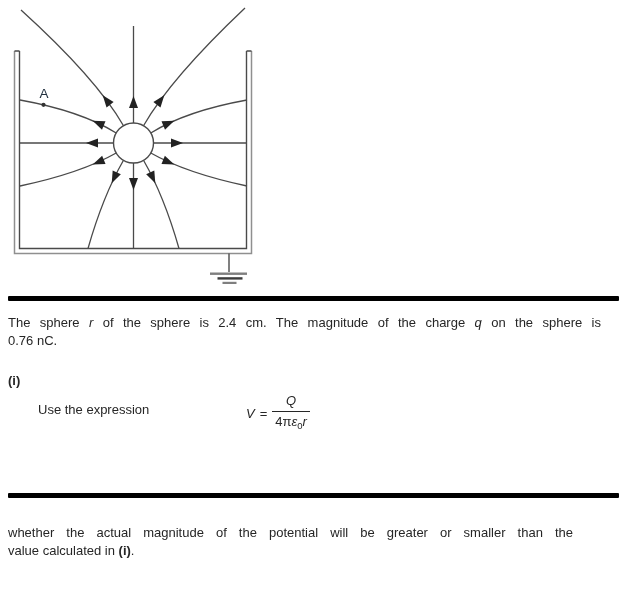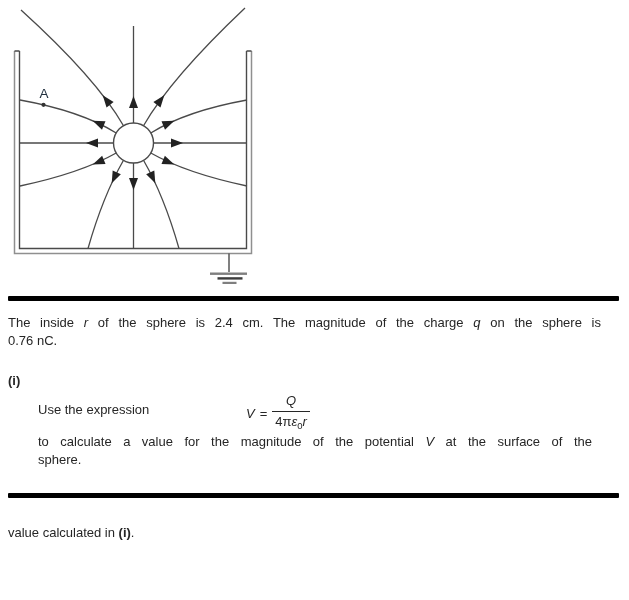--- a/index.html
+++ b/index.html
@@ -76,40 +76,37 @@
       <polygon points="0,0 -12,4.5 -12,-4.5" transform="translate(174.3,164.4) rotate(22)"></polygon>
     </g>
 
     <circle cx="43.5" cy="104.8" r="2.1" fill="#333333"></circle>
     <text x="44" y="98" text-anchor="middle" font-size="13.5" fill="#22303f">A</text>
   </svg>
 
   <div class="abs rule" style="left:8px;top:296px;width:611px;"></div>
 
   <div class="abs" style="left:8px;top:314px;width:593px;">
-    <div class="jl"><span>The inside </span><span class="it">r</span><span> of the sphere is 2.4 cm. The magnitude of the charge </span><span class="it">q</span><span> on the sphere is</span></div>
+    <div class="jl"><span>The sphere </span><span class="it">r</span><span> of the sphere is 2.4 cm. The magnitude of the charge </span><span class="it">q</span><span> on the sphere is</span></div>
     <div class="jl-end"><span>0.76 nC.</span></div>
   </div>
 
   <div class="abs item-label" style="left:8px;top:372px;">(i)</div>
   <div class="abs" style="left:38px;top:372px;margin-top:29px;">Use the expression</div>
 
   <div class="abs formula" style="left:0;top:392px;width:556px;">
     <span class="f-var">V</span>
     <span>=</span>
     <span class="frac">
       <span class="num it">Q</span>
       <span class="den"><span>4π</span><span class="it">ε</span><sub>0</sub><span class="it">r</span></span>
     </span>
   </div>
 
-  <div class="abs" style="left:38px;top:433px;width:554px;">
-    <div class="jl"><span>to calculate a value for the magnitude of the potential </span><span class="it">V</span><span> at the surface of the</span></div>
-    <div class="jl-end"><span>sphere.</span></div>
-  </div>
 
   <div class="abs rule" style="left:8px;top:493px;width:611px;"></div>
 
   <div class="abs" style="left:8px;top:524px;width:565px;">
+    <div class="jl"><span>whether the actual magnitude of the potential will be greater or smaller than the</span></div>
     <div class="jl-end"><span>value calculated in </span><span class="bd">(i)</span><span>.</span></div>
   </div>
 
 </div>
 
 </body></html>

